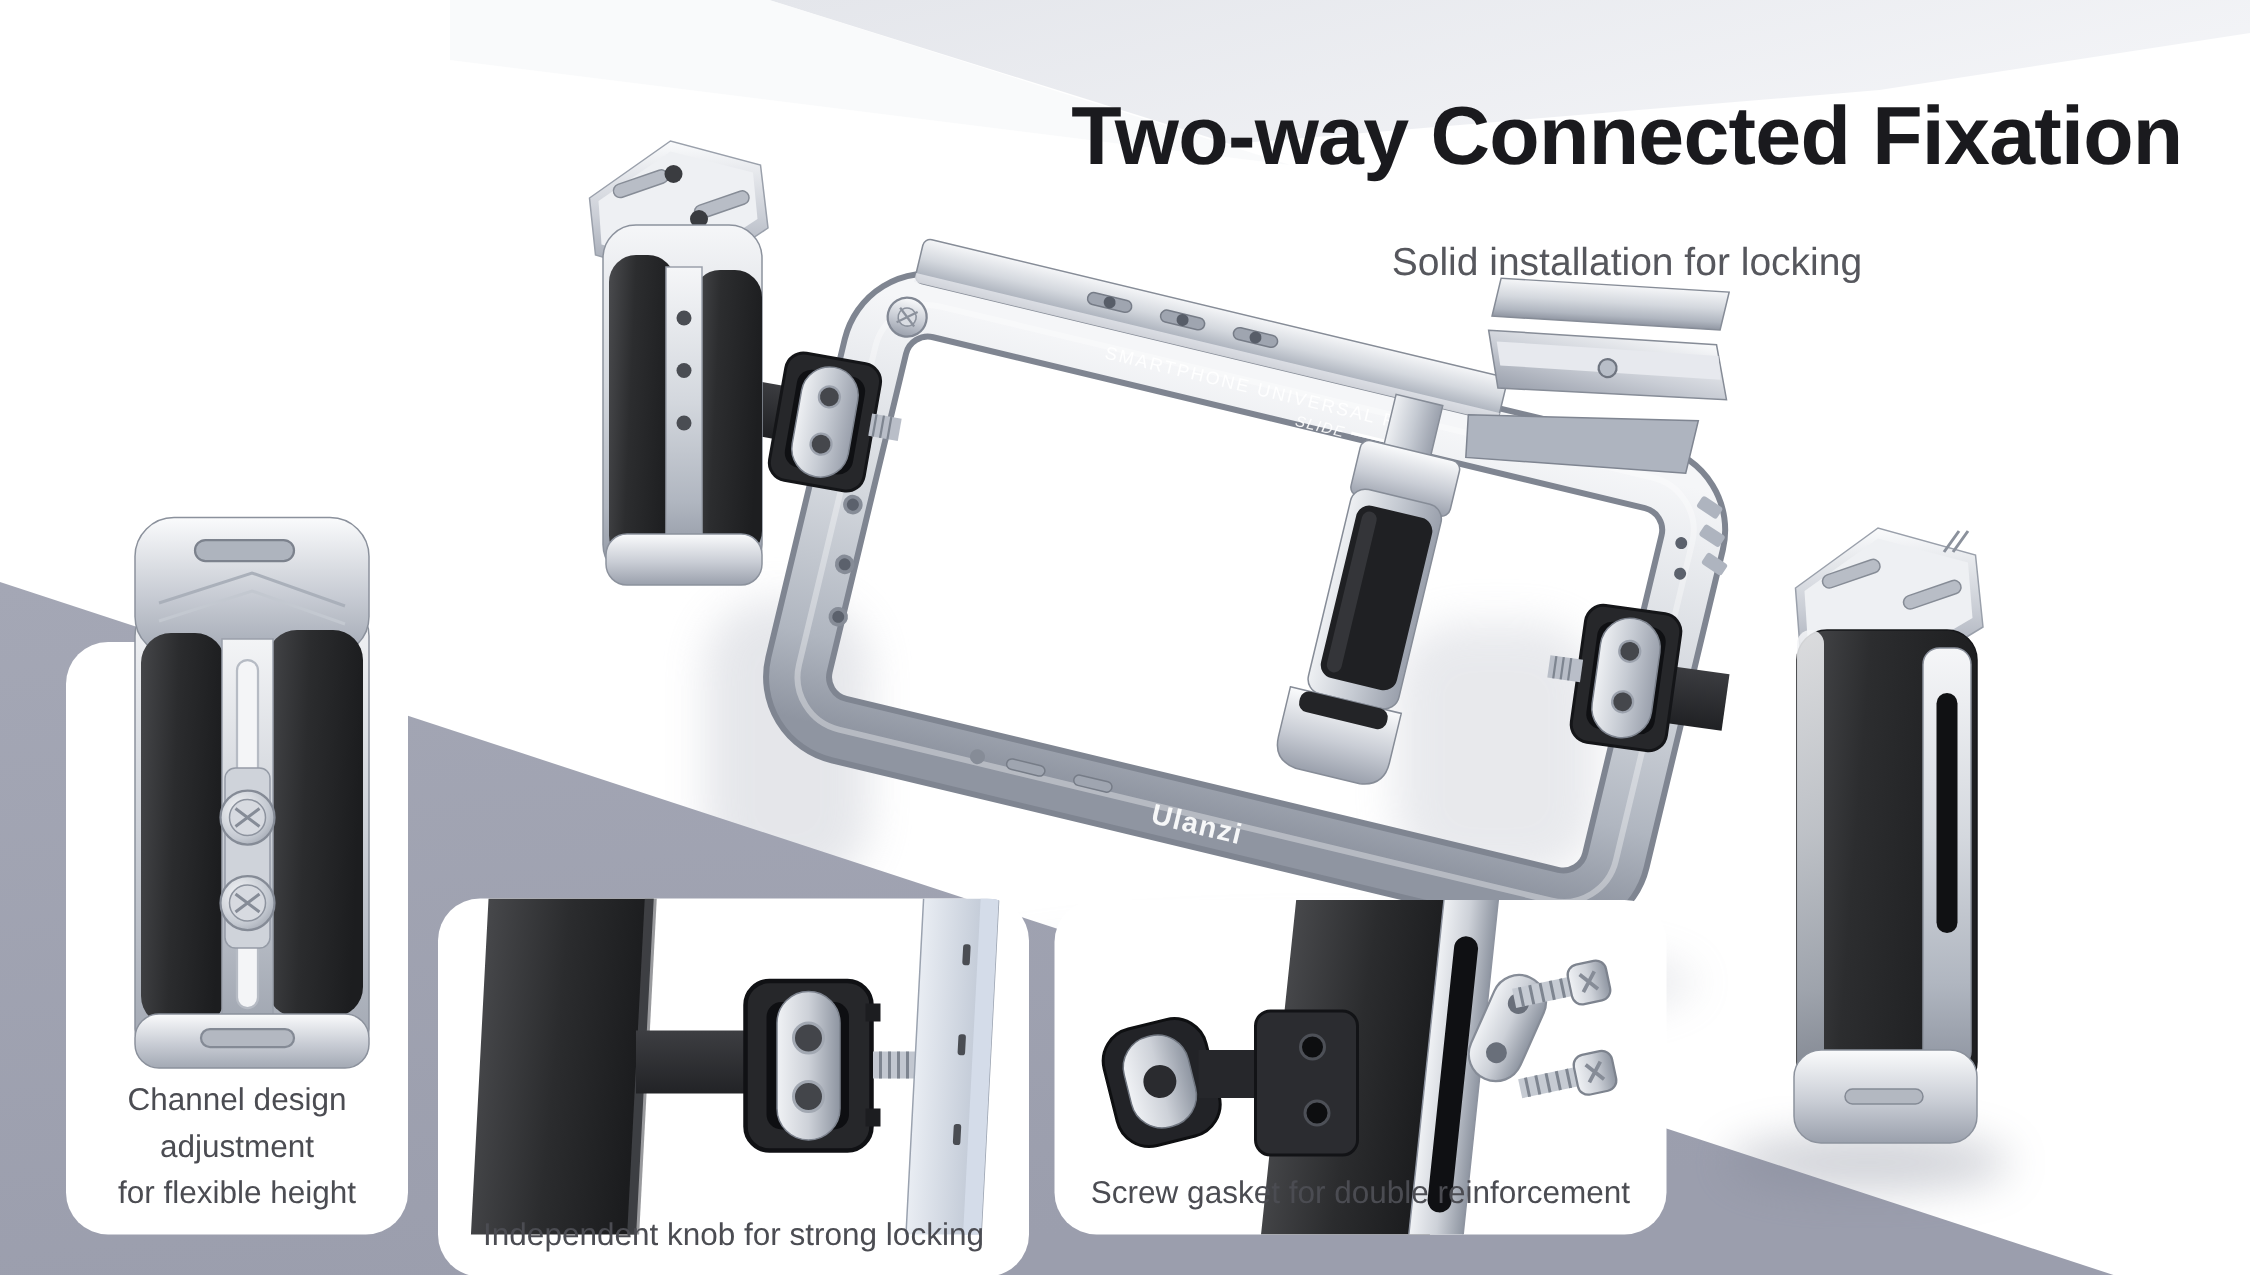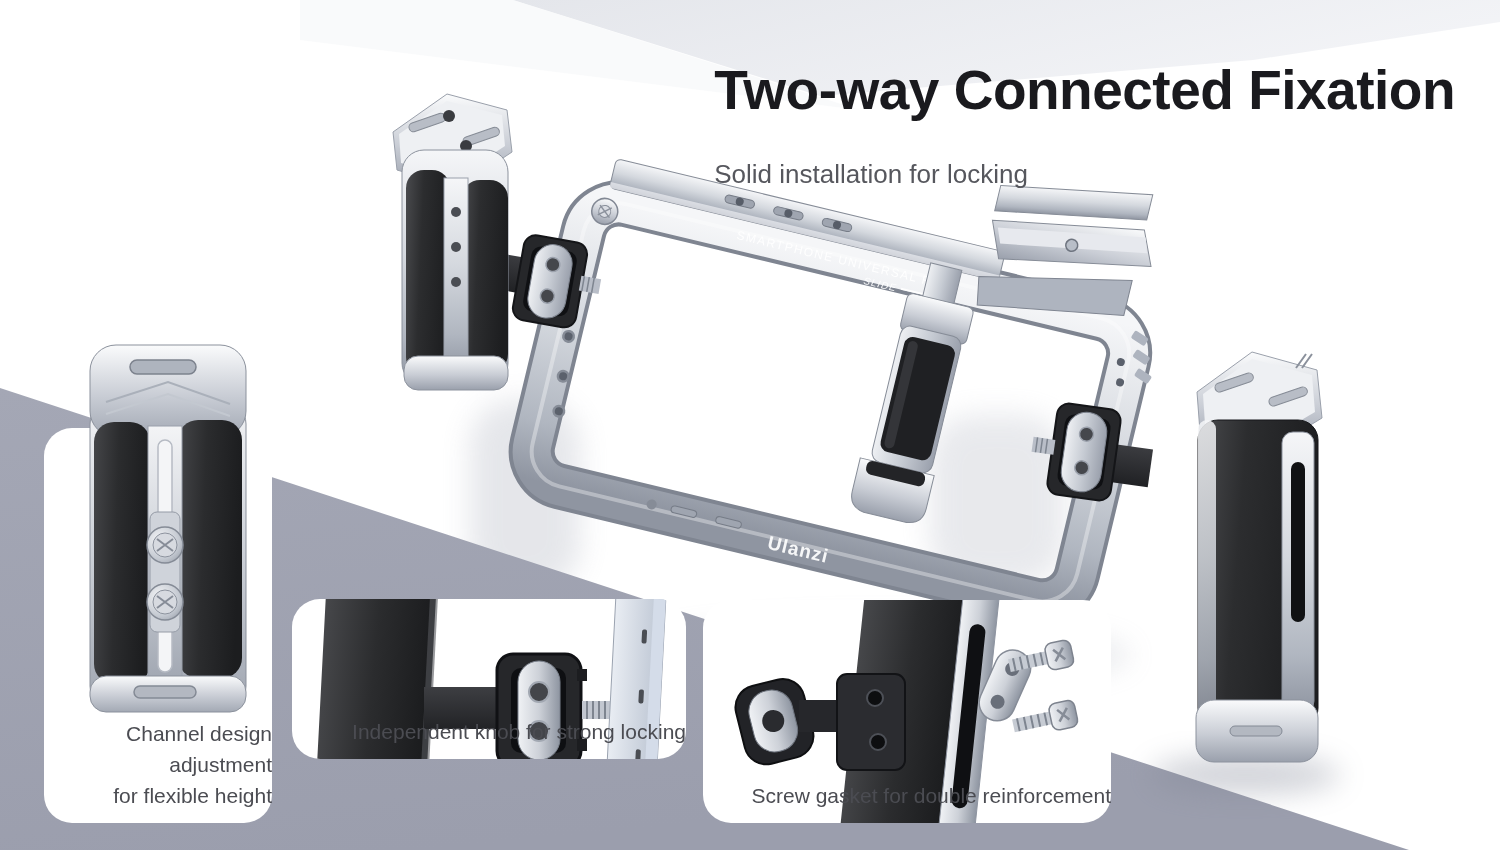--- a/index.html
+++ b/index.html
@@ -2,38 +2,38 @@
 <html><head>
 <meta charset="utf-8">
 <style>
   html,body{margin:0;padding:0;}
   body{
     width:1500px;height:850px;position:relative;overflow:hidden;
     background:#ffffff;font-family:"Liberation Sans",sans-serif;
   }
   .layer{position:absolute;left:0;top:0;}
   
-  .header{position:absolute;right:45px;top:60px;text-align:left;z-index:30;}
+  .header{position:absolute;right:45px;top:60px;text-align:center;z-index:30;}
   .title{
     margin:0;font-size:55px;line-height:60px;font-weight:700;
     letter-spacing:-0.5px;color:#1a1a1e;
   }
   .subtitle{margin:34px 0 0 0;font-size:26px;line-height:40px;color:#56575d;font-weight:400;}
   .subtitle div{white-space:nowrap;}
   
   .card{
     position:absolute;background:#ffffff;border-radius:28px;z-index:20;
   }
   .card .photo{position:absolute;left:0;top:0;width:100%;height:100%;border-radius:28px;overflow:hidden;}
   .caption{
-    position:absolute;left:0;right:0;bottom:12px;text-align:right;
+    position:absolute;left:0;right:0;bottom:12px;text-align:center;
     font-size:21px;line-height:31px;color:#4b4c52;z-index:5;
   }
   #card-channel{left:44px;top:428px;width:228px;height:395px;}
-  #card-knob{left:292px;top:599px;width:394px;height:160px;}
+  #card-knob{left:292px;top:599px;width:394px;height:252px;}
   #card-gasket{left:703px;top:600px;width:391px;height:223px;padding-left:17px;}
   #handle-detail{position:absolute;left:78px;top:340px;width:190px;height:375px;z-index:25;}
   
   text{font-family:"Liberation Sans",sans-serif;}
   .engrave{fill:rgba(255,255,255,0.92);}
 </style>
 </head>
 <body>
 
 <svg class="layer" width="1500" height="850" viewBox="0 0 1500 850">

